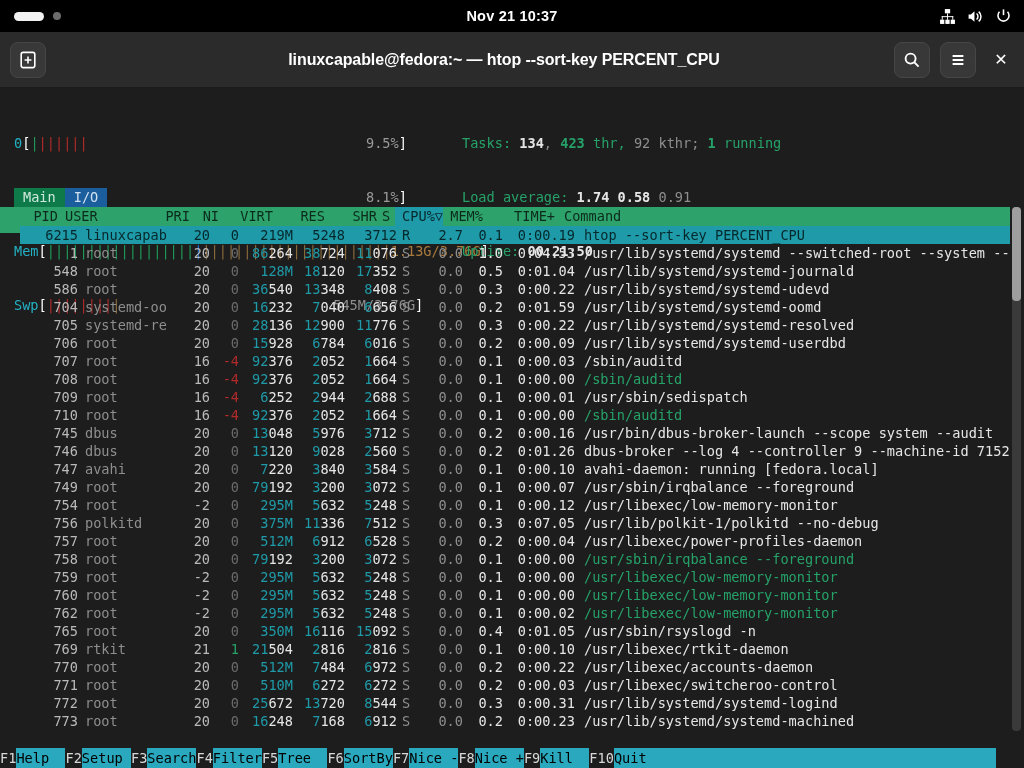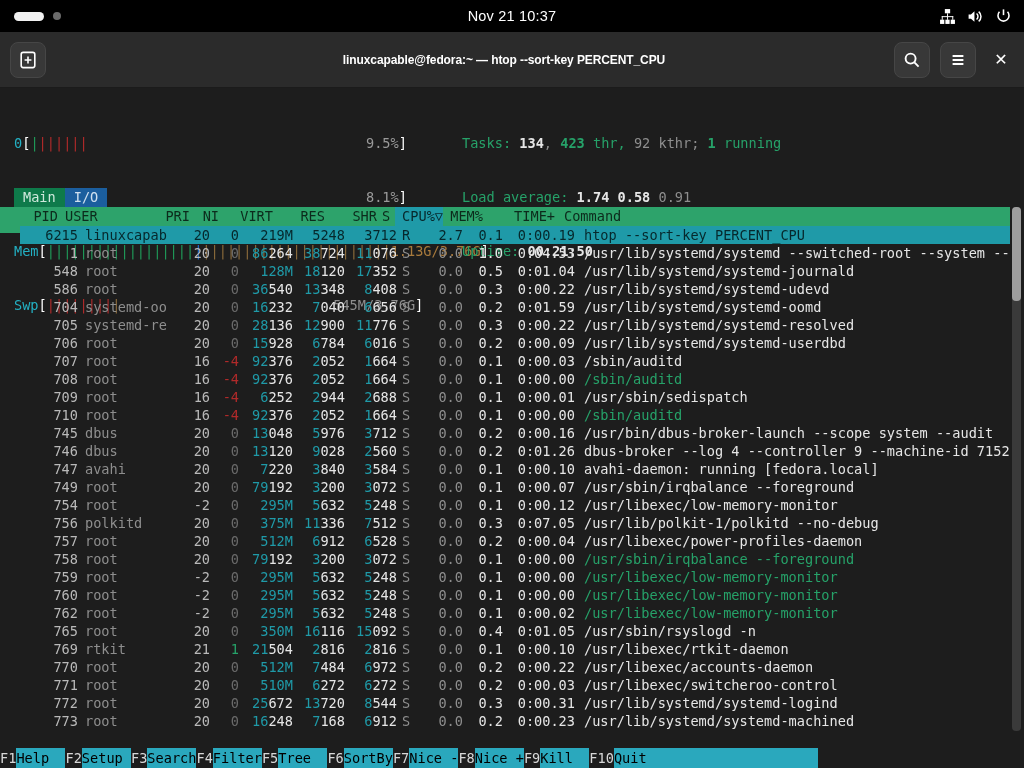--- a/index.html
+++ b/index.html
@@ -16,21 +16,21 @@
     position: absolute; top: 0; left: 0; width: 1024px; height: 32px;
     background: #000; color: #fff;
     display: flex; align-items: center;
     font-family: "Liberation Sans", sans-serif;
   }
   #workspaces { display: flex; align-items: center; gap: 9px; margin-left: 14px; }
   .ws-pill { width: 30px; height: 9px; border-radius: 5px; background: #f2f2f2; }
   .ws-dot  { width: 8px;  height: 8px; border-radius: 50%; background: #6b6b6b; }
   #clock {
     position: absolute; left: 0; right: 0; text-align: center;
-    font-size: 14.5px; font-weight: normal; letter-spacing: .2px;
+    font-size: 14.5px; font-weight: bold; letter-spacing: .2px;
   }
   #tray {
     position: absolute; right: 12px; display: flex; align-items: center; gap: 11px;
   }
   #tray svg { display: block; }
 
   
   #winbar {
     position: absolute; top: 32px; left: 0; width: 1024px; height: 56px;
     background: #2b2b2b;
@@ -39,21 +39,21 @@
   }
   .hbtn {
     width: 36px; height: 36px; border-radius: 8px;
     background: #383838; border: 1px solid #464646;
     display: flex; align-items: center; justify-content: center;
     color: #fff; cursor: pointer;
   }
   #newtab-btn { margin-left: 10px; }
   #wintitle {
     position: absolute; left: 0; right: 16px; text-align: center;
-    color: #ffffff; font-size: 12px; font-weight: bold;
+    color: #ffffff; font-size: 16px; font-weight: bold;
     font-family: "Liberation Sans", sans-serif; letter-spacing: -.1px;
     pointer-events: none;
   }
   #winbtns {
     position: absolute; right: 8px; display: flex; align-items: center; gap: 10px;
   }
   #close-btn {
     width: 30px; height: 30px; display: flex; align-items: center; justify-content: center;
     color: #ffffff; font-size: 16px; font-family: "Liberation Sans", sans-serif;
     cursor: pointer; border-radius: 6px;
@@ -129,21 +129,21 @@
     position: absolute; top: 118px; right: 3px; width: 9px; height: 524px;
     background: #3a3a3a; border-radius: 4px;
   }
   #vthumb {
     position: absolute; top: 0; left: 0; width: 9px; height: 96px;
     background: #9e9e9e; border-radius: 4px;
   }
 
   
   #fbar {
-    position: absolute; bottom: 0; left: 0; width: 818px; height: 20px;
+    position: absolute; bottom: 0; left: 0; width: 996px; height: 20px;
     display: flex; align-items: stretch;
     font-size: 13.6px; line-height: 20px;
   }
   .fkey { color: #d8d8d8; background: #1d1d1d; padding: 0 0px; }
   .fname { color: #000000; background: #2aa8bd; }
   #fbar .fill { flex: 1; background: #2aa8bd; }
 </style>
 </head>
 <body>
 

